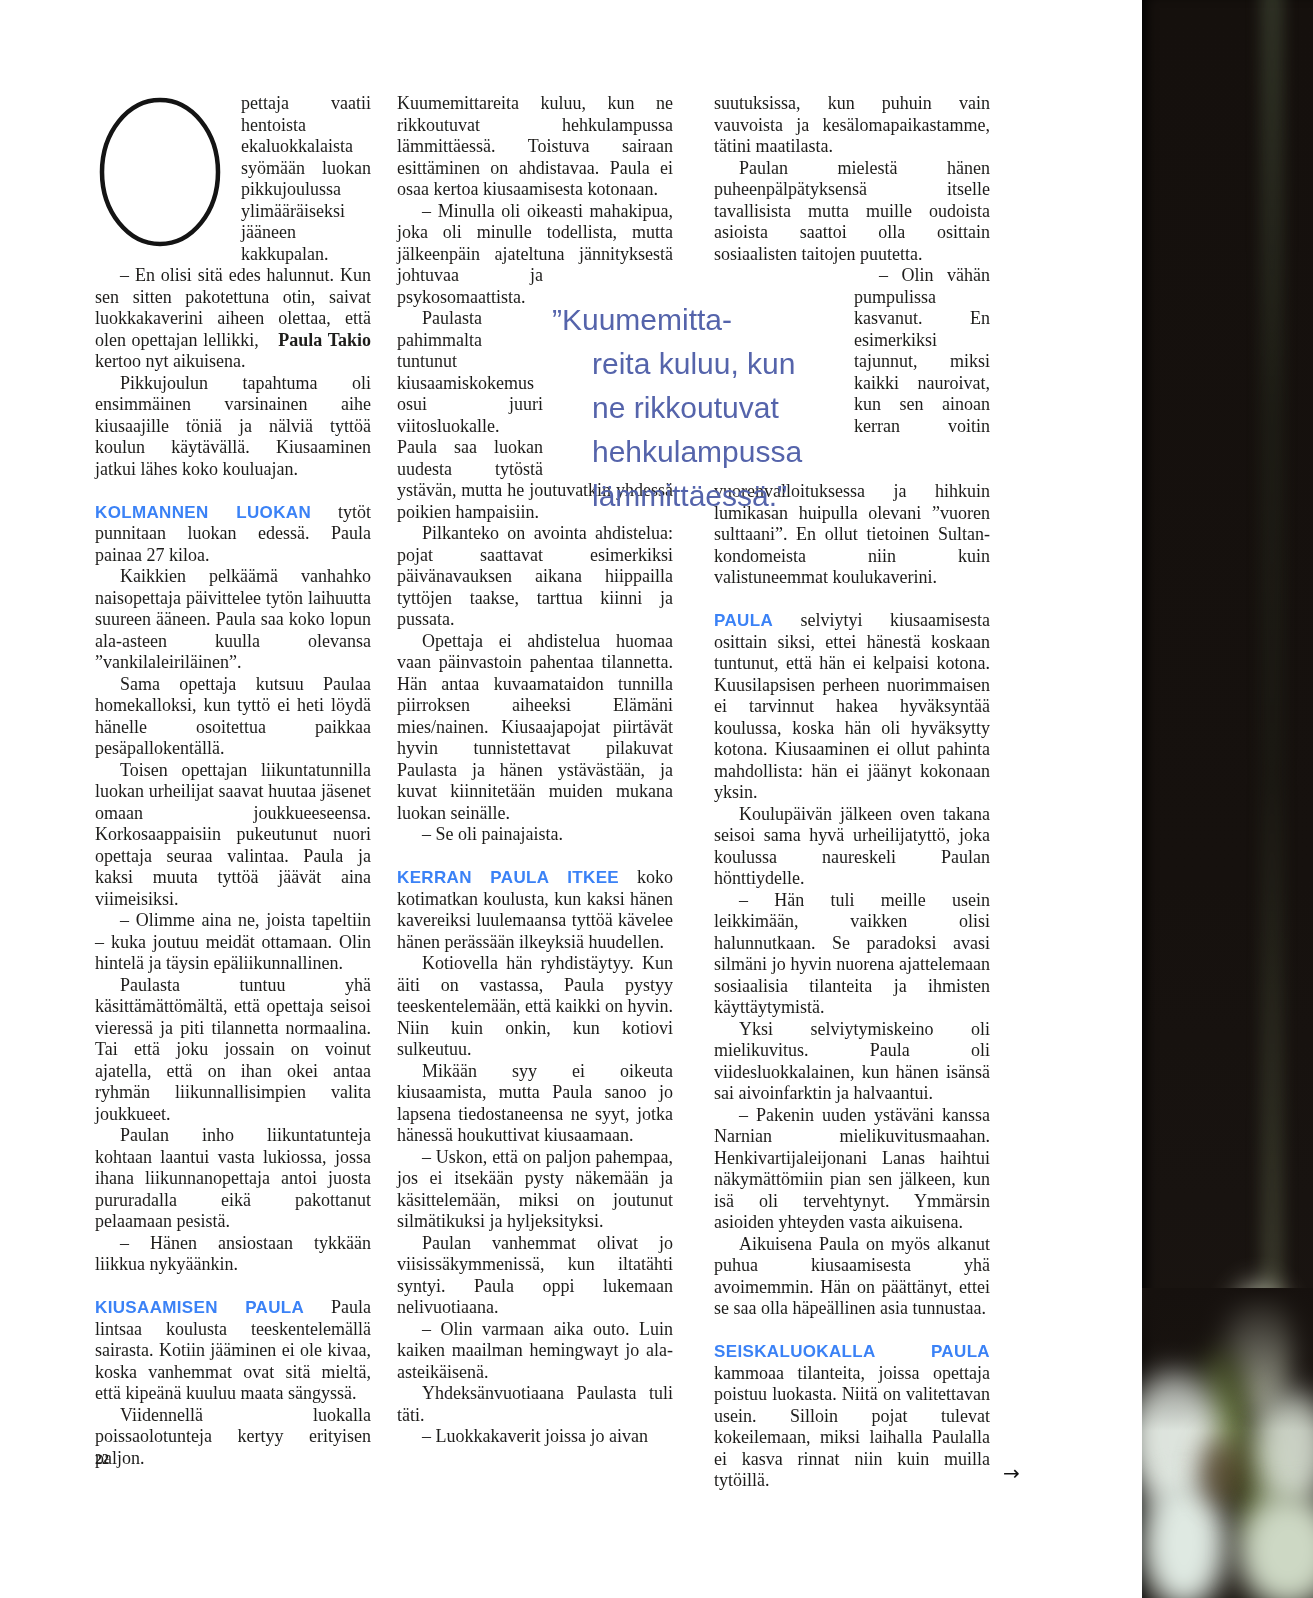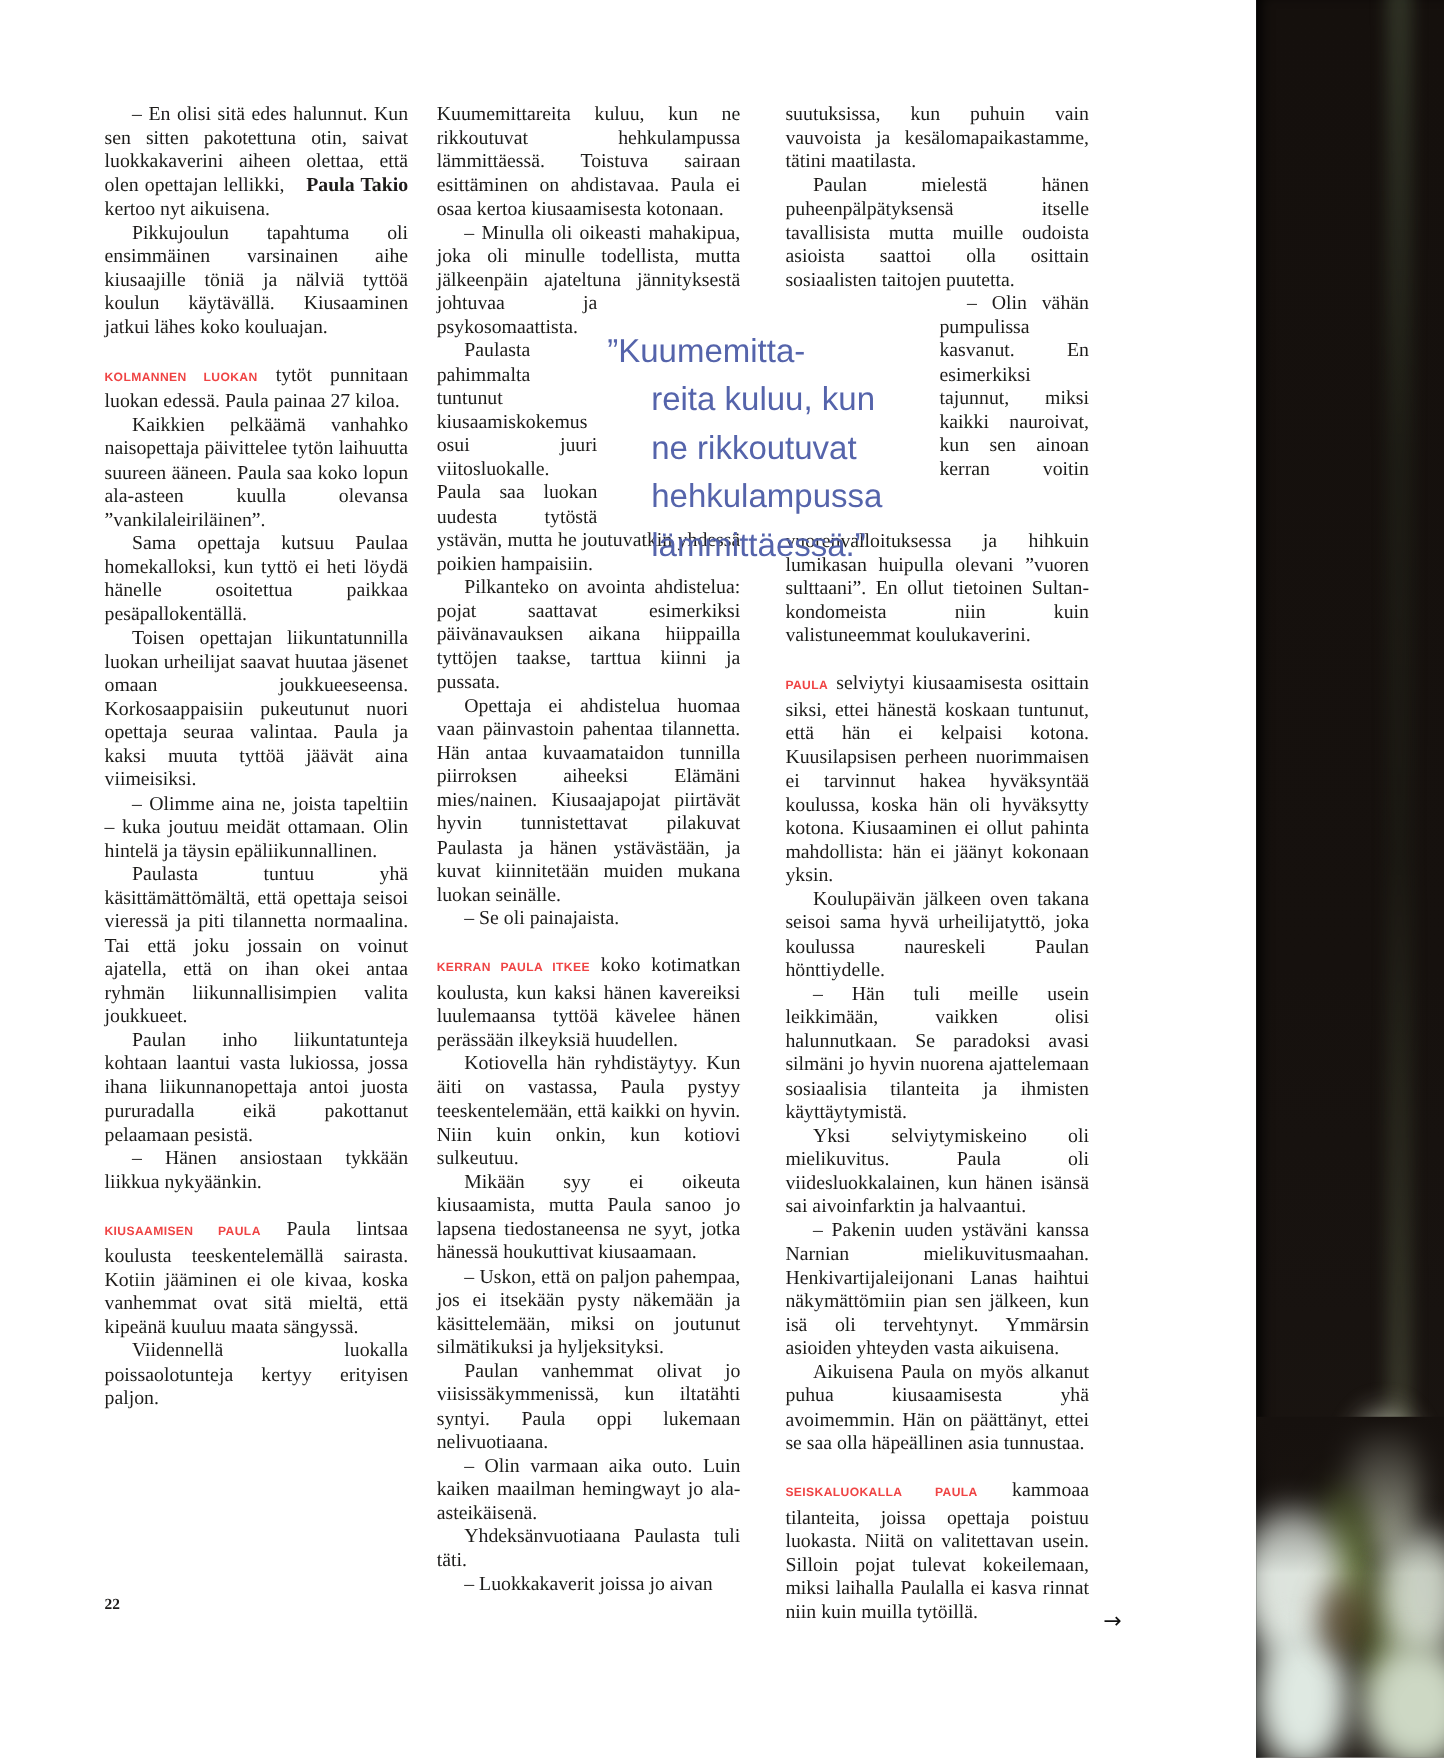--- a/index.html
+++ b/index.html
@@ -16,21 +16,21 @@
   .col1{left:95px;}
   .col2{left:397px;}
   .col3{left:698px;margin-left:16px;}
   p.para{margin:0;}
   p.indent{text-indent:25px;}
   p.flush{text-indent:0;}
   p.opening{text-indent:0;}
   p.section{margin-top:21.5px;text-indent:0;}
   .lead-in{
     font-family:"Liberation Sans", sans-serif;font-weight:700;
-    font-size:11px;letter-spacing:.35px;color:#ef4444;
+    font-size:17px;letter-spacing:.35px;color:#3b82f6;
   }
   .b{font-weight:700;margin-left:14px;}
   
   .dropcap-box{float:left;width:146px;height:154px;}
   .dropcap-box svg{display:block;margin:4px 0 0 2px;}
   
   .spacer-r{float:right;width:124px;height:210px;margin-left:6px;}
   .spacer-l{float:left;width:134px;height:216px;margin-right:6px;}
   
   .pull-quote{
@@ -72,20 +72,25 @@
   .blob.stem-dark{left:58px; top:150px; width:42px; height:66px; background:#4a3322;opacity:.7;}
   .flower-fade{
     position:absolute;left:0;top:0;width:100%;height:46%;
     background:linear-gradient(180deg,#16110e 0%,rgba(22,17,14,0) 100%);
   }
 </style>
 </head>
 <body>
 
 <div class="col col1">
+    <p class="para opening"><span class="dropcap-box" aria-label="O">
+        <svg width="130" height="152" viewBox="0 0 130 152">
+          <ellipse cx="63" cy="75" rx="58" ry="72" fill="none" stroke="#141414" stroke-width="4.5"></ellipse>
+        </svg>
+      </span><span>pettaja vaatii hentoista ekaluokkalaista syömään luokan pikkujoulussa ylimääräiseksi jääneen kakkupalan.</span></p>
     <p class="para indent"><span>– En olisi sitä edes halunnut. Kun sen sitten pakotettuna otin, saivat luokkakaverini aiheen olettaa, että olen opettajan lellikki, </span><span class="b">Paula Takio</span><span> kertoo nyt aikuisena.</span></p>
     <p class="para indent"><span>Pikkujoulun tapahtuma oli ensimmäinen varsinainen aihe kiusaajille töniä ja nälviä tyttöä koulun käytävällä. Kiusaaminen jatkui lähes koko kouluajan.</span></p>
     <p class="para section"><span class="lead-in">KOLMANNEN LUOKAN</span><span> tytöt punnitaan luokan edessä. Paula painaa 27 kiloa.</span></p>
     <p class="para indent"><span>Kaikkien pelkäämä vanhahko naisopettaja päivittelee tytön laihuutta suureen ääneen. Paula saa koko lopun ala-asteen kuulla olevansa ”vankilaleiriläinen”.</span></p>
     <p class="para indent"><span>Sama opettaja kutsuu Paulaa homekalloksi, kun tyttö ei heti löydä hänelle osoitettua paikkaa pesäpallokentällä.</span></p>
     <p class="para indent"><span>Toisen opettajan liikuntatunnilla luokan urheilijat saavat huutaa jäsenet omaan joukkueeseensa. Korkosaappaisiin pukeutunut nuori opettaja seuraa valintaa. Paula ja kaksi muuta tyttöä jäävät aina viimeisiksi.</span></p>
     <p class="para indent"><span>– Olimme aina ne, joista tapeltiin – kuka joutuu meidät ottamaan. Olin hintelä ja täysin epäliikunnallinen.</span></p>
     <p class="para indent"><span>Paulasta tuntuu yhä käsittämättömältä, että opettaja seisoi vieressä ja piti tilannetta normaalina. Tai että joku jossain on voinut ajatella, että on ihan okei antaa ryhmän liikunnallisimpien valita joukkueet.</span></p>
     <p class="para indent"><span>Paulan inho liikuntatunteja kohtaan laantui vasta lukiossa, jossa ihana liikunnanopettaja antoi juosta pururadalla eikä pakottanut pelaamaan pesistä.</span></p>
     <p class="para indent"><span>– Hänen ansiostaan tykkään liikkua nykyäänkin.</span></p>

